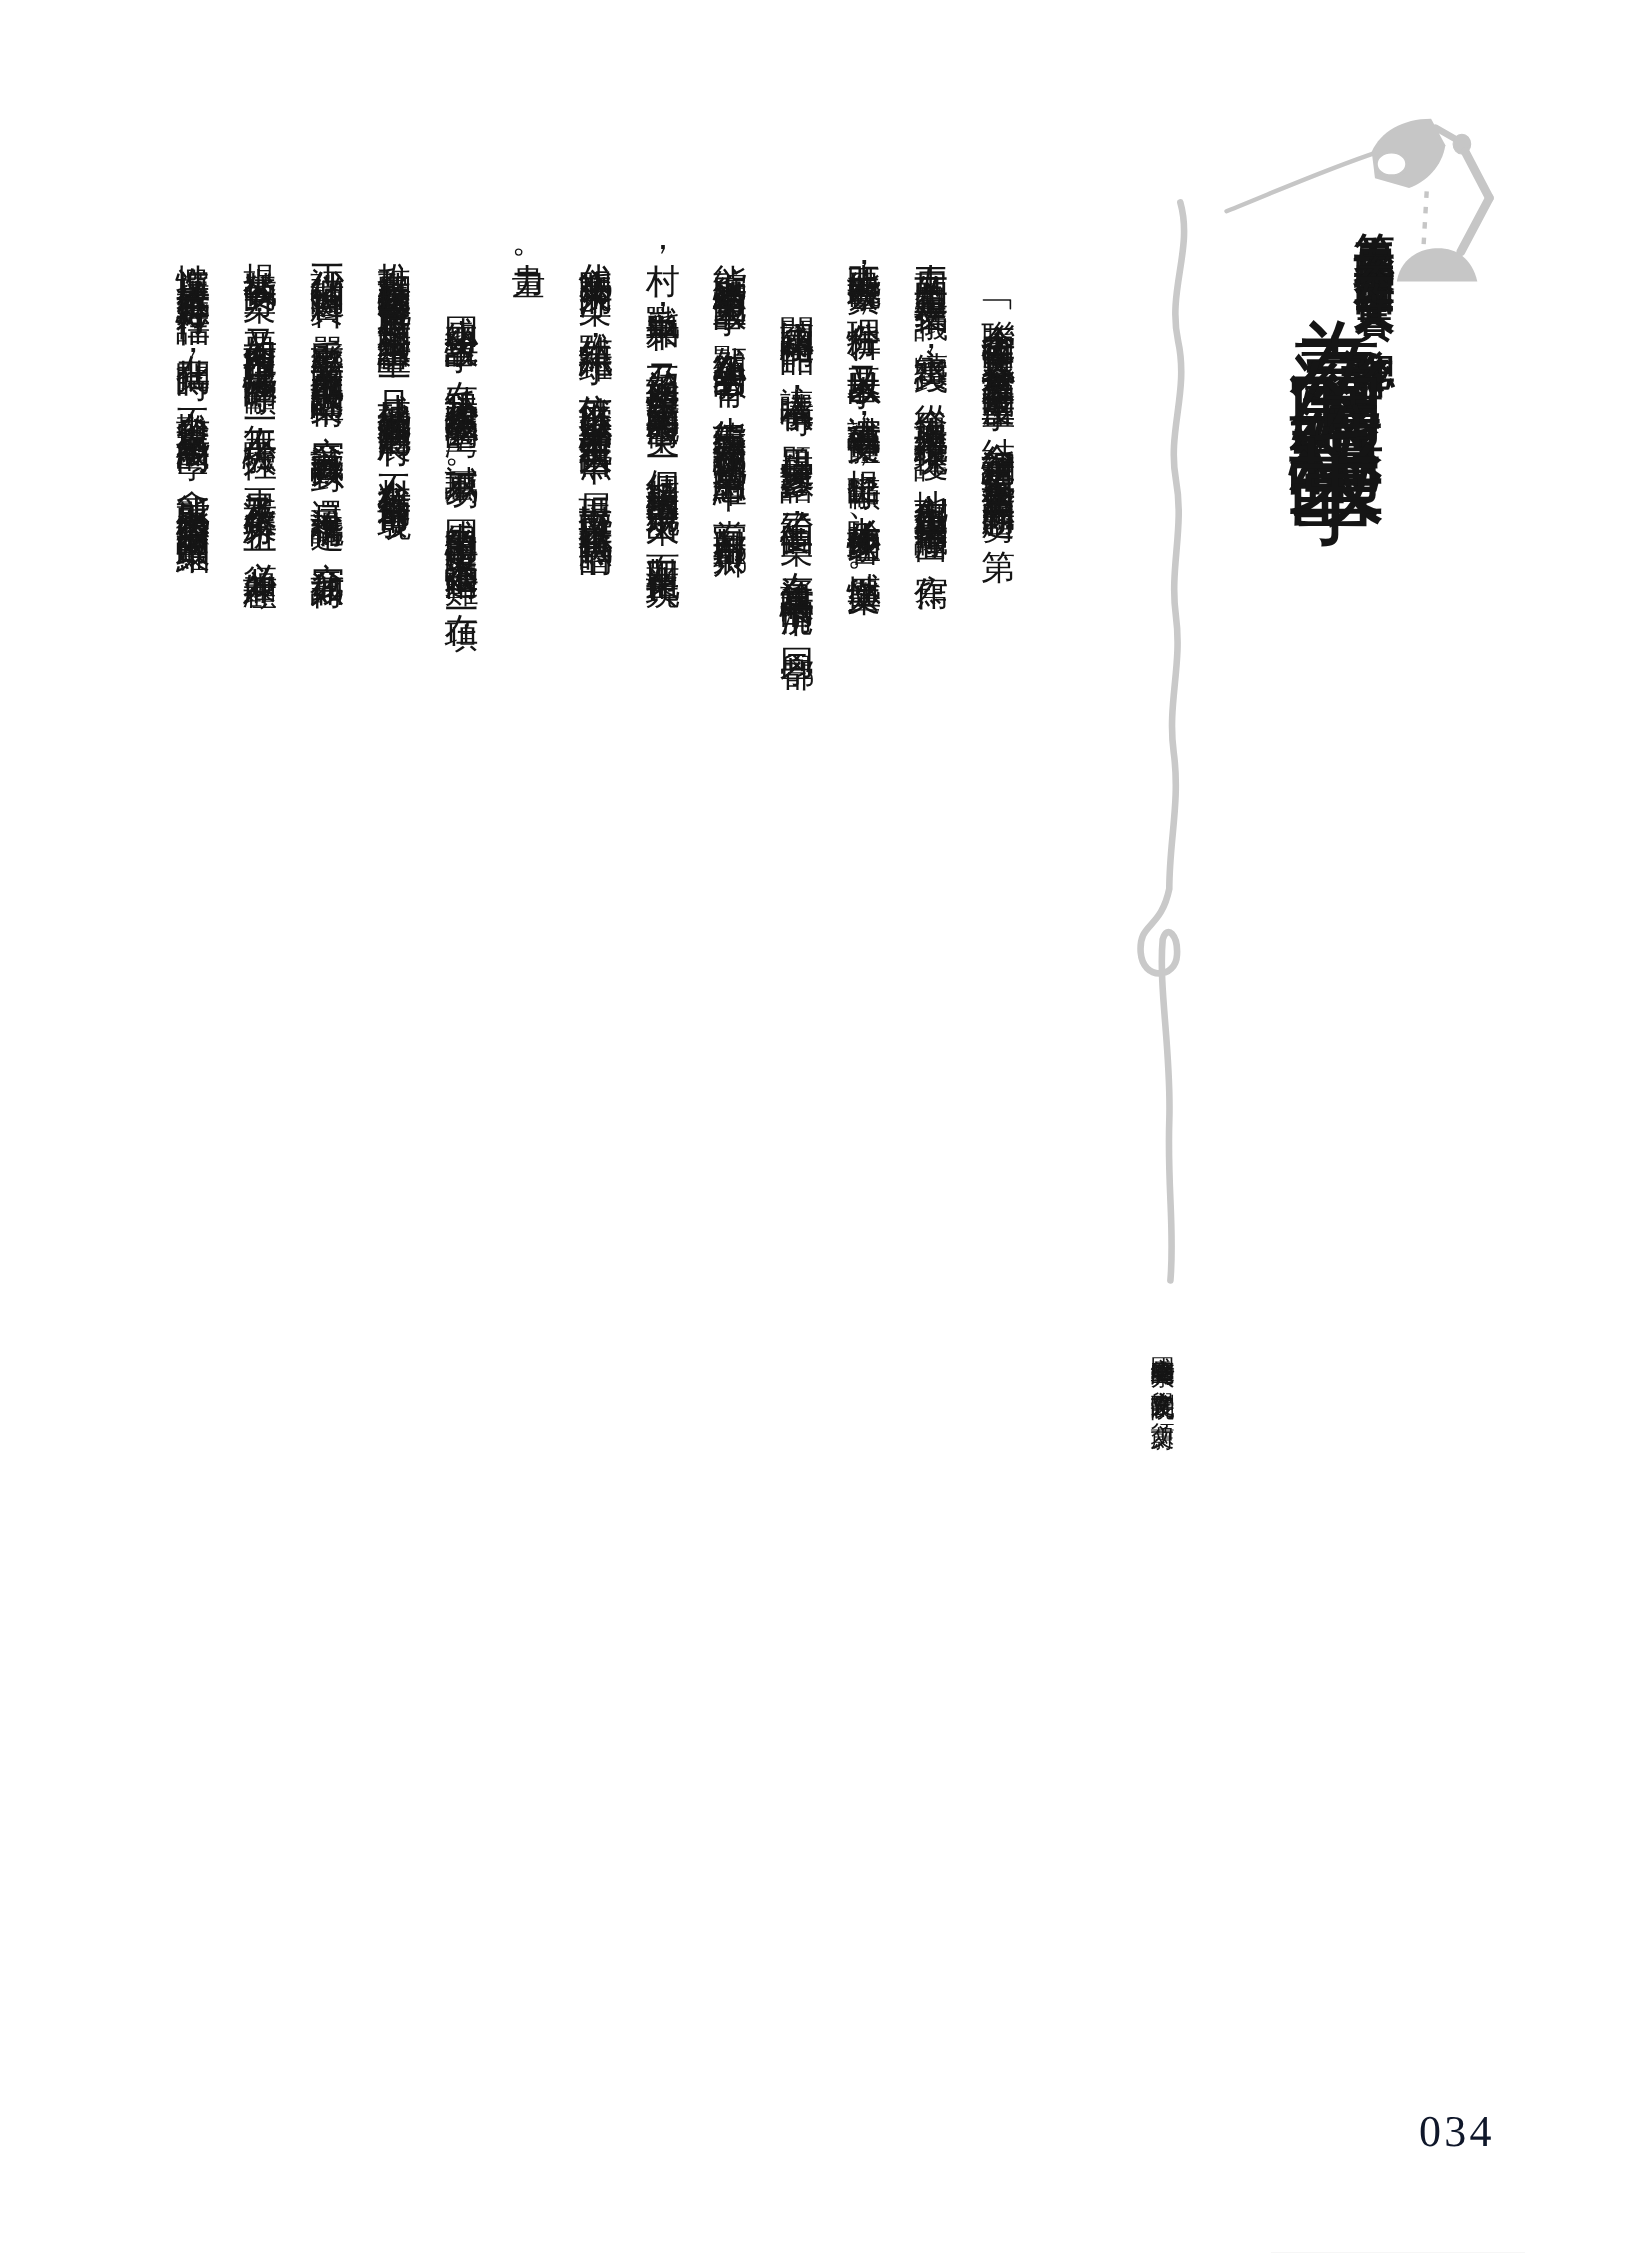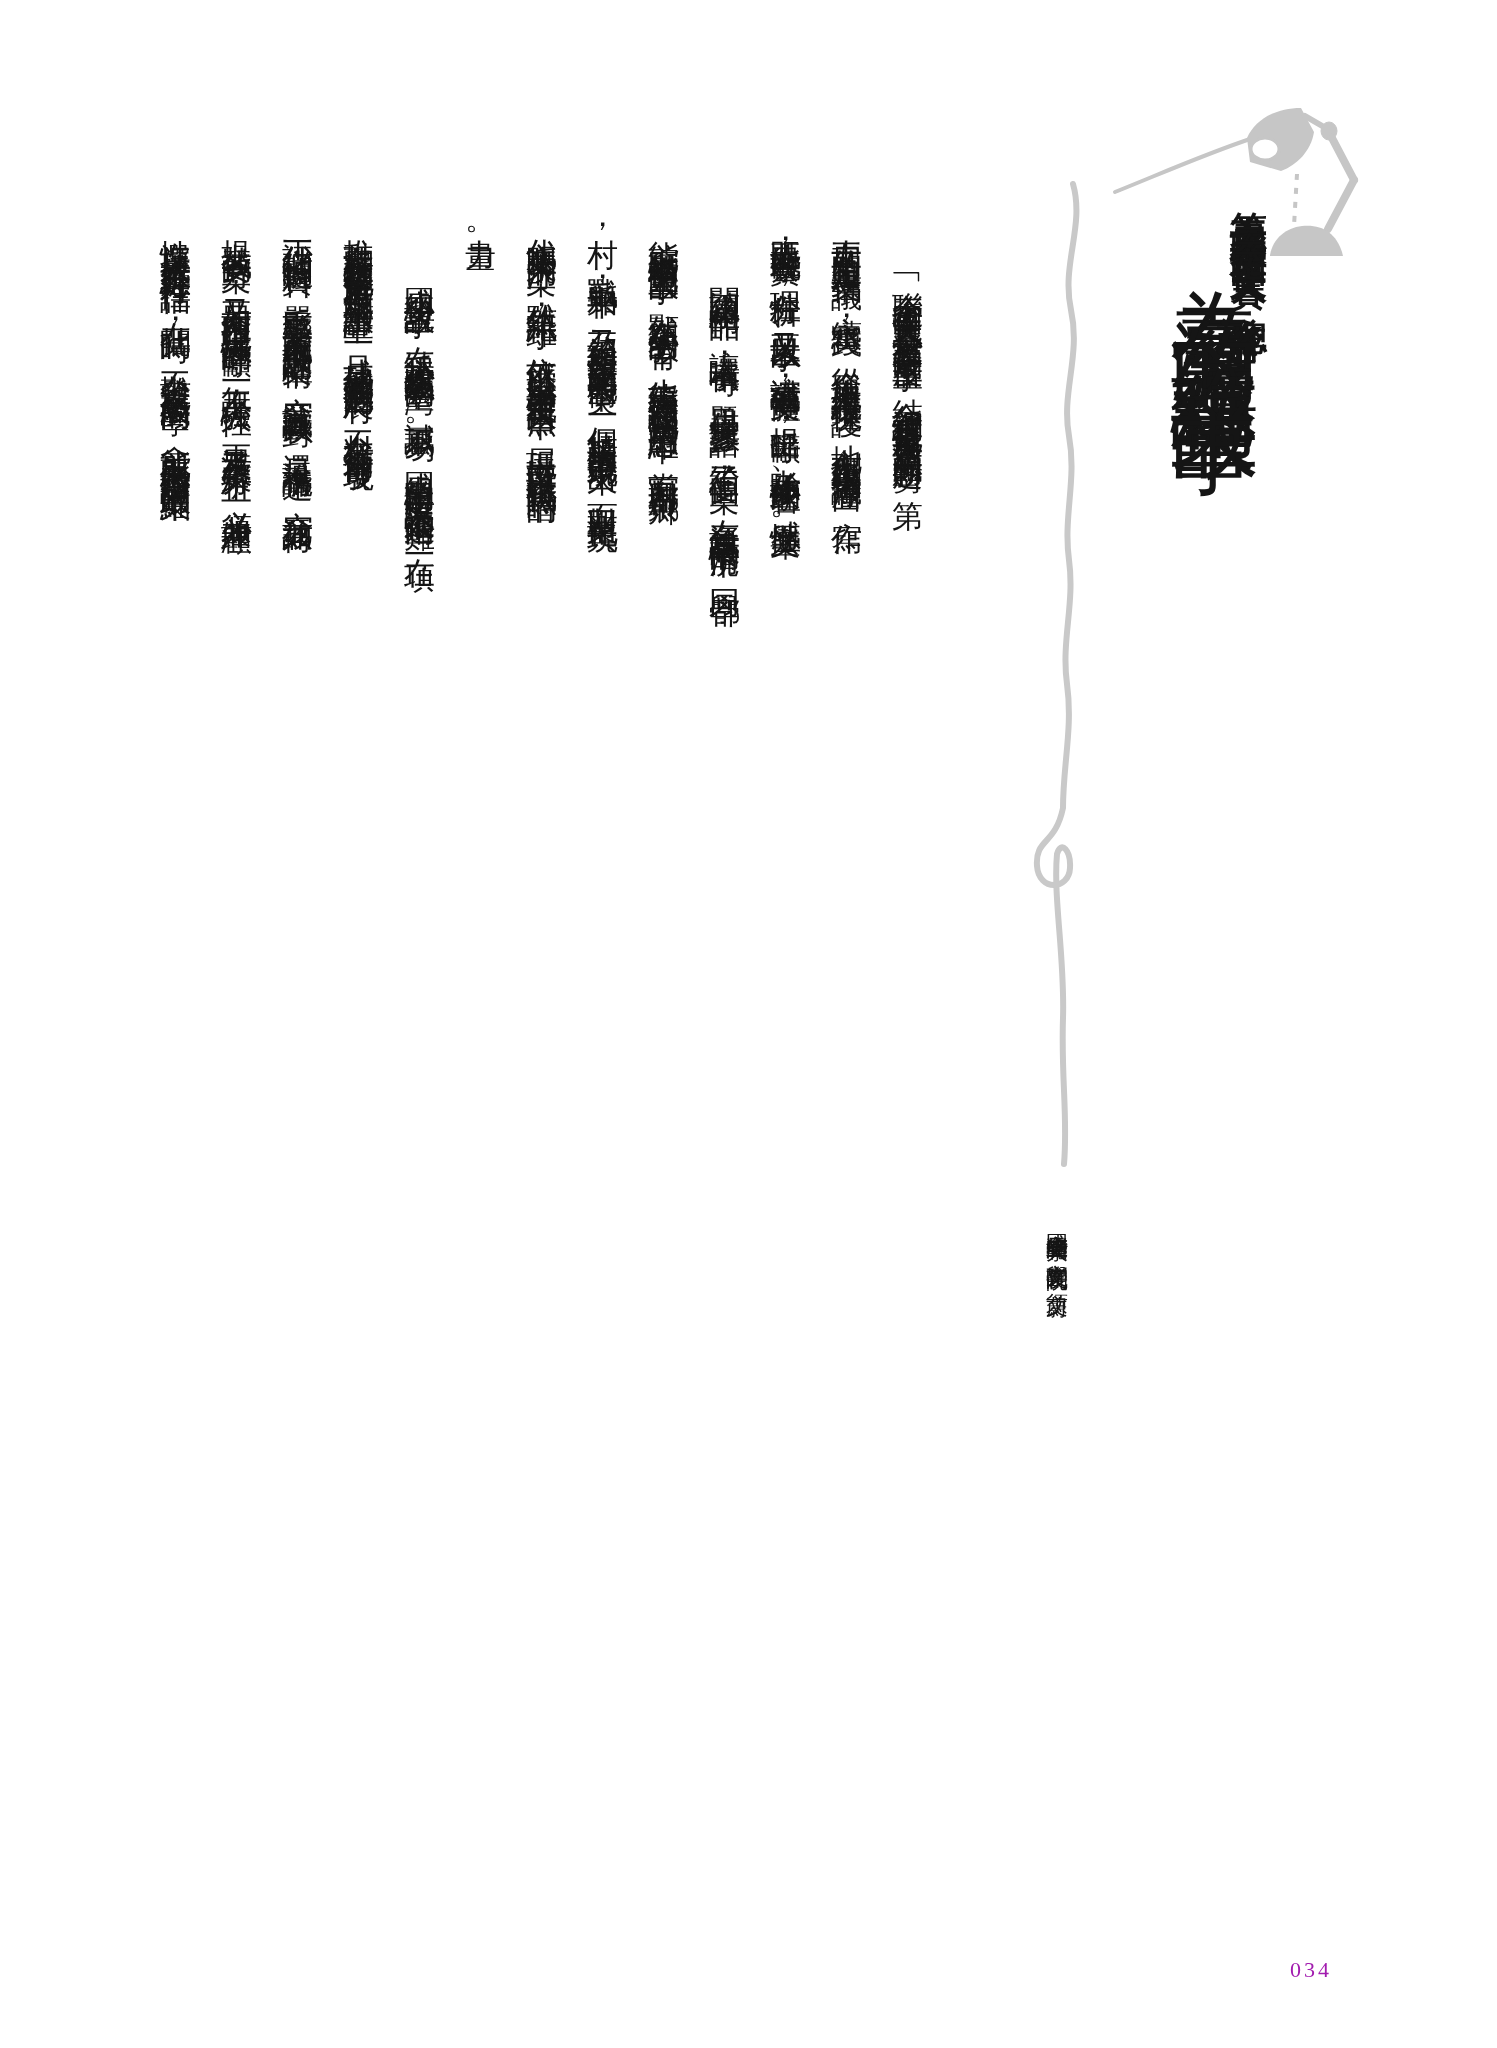--- a/index.html
+++ b/index.html
@@ -48,21 +48,21 @@
   .c9{left:341px;}  .c10{left:280px;} .c11{left:219px;}
   .c12{left:158px;}
   .indent{padding-top:48px;height:1597px;}
   .tight{letter-spacing:2.2px;}
   
   .lamp-svg{position:absolute;left:1105px;top:82px;}
   .squiggle-svg{position:absolute;left:1025px;top:178px;}
   
   .page-number{
     position:absolute;left:1290px;top:1914px;
-    font-size:22px;letter-spacing:3px;color:#a21caf;margin-top:43px;
+    font-size:40px;letter-spacing:3px;color:#0f172a;
   }
 </style>
 </head>
 <body>
 
 <div class="page">
 
   <svg class="lamp-svg" width="260" height="190" viewBox="0 0 260 190" aria-hidden="true">
     <g stroke="#c6c6c6" fill="#c6c6c6">
 

